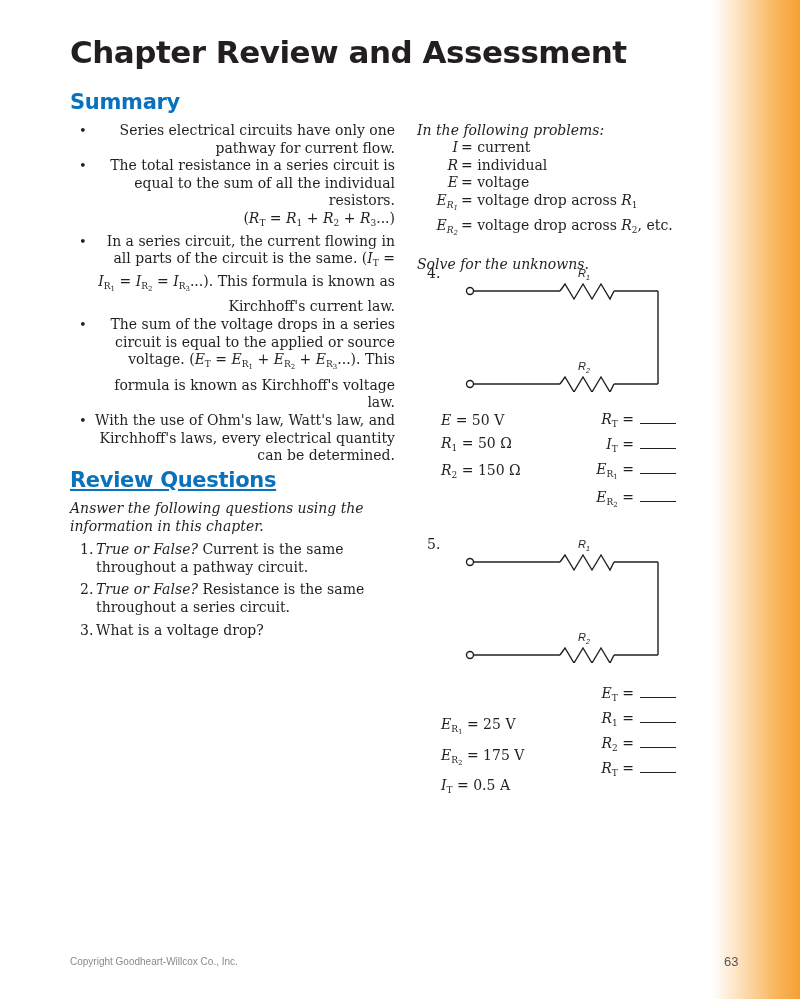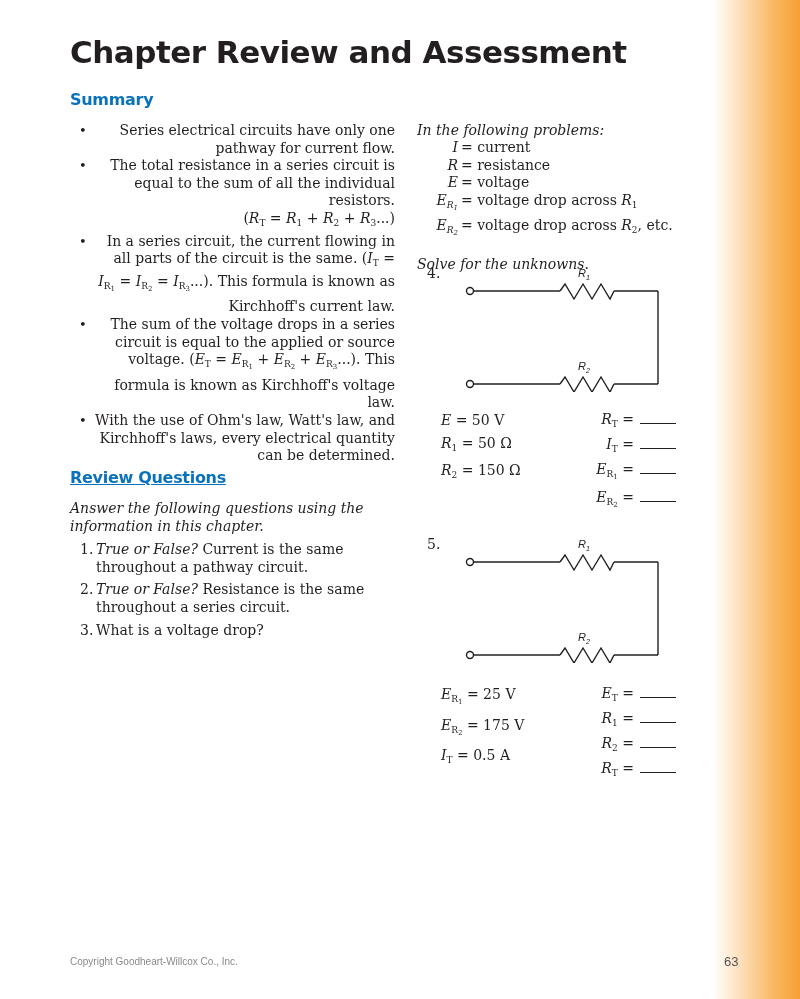--- a/index.html
+++ b/index.html
@@ -14,21 +14,21 @@
     background: linear-gradient(to right, #ffffff 0%, #fde2c0 30%, #f9b862 70%, #f6a033 100%);
   }
   .title {
     position: absolute; left: 70px; top: 34px; margin: 0;
     font-family: "DejaVu Sans", "Liberation Sans", sans-serif;
     font-weight: bold; font-size: 31px; letter-spacing: -0.5px; color: #231f20; text-align: center;
   }
   .h2 {
     position: absolute; left: 70px; margin: 0;
     font-family: "DejaVu Sans", "Liberation Sans", sans-serif;
-    font-weight: bold; font-size: 16px; color: #0a72bc; letter-spacing: -0.3px;
+    font-weight: bold; font-size: 21px; color: #0a72bc; letter-spacing: -0.3px;
   }
   .col-left { position: absolute; left: 70px; width: 325px; font-size: 14px; line-height: 17.6px; }
   ul.bullets { list-style: none; margin: 0; padding: 0; text-align: right; }
   ul.bullets li { position: relative; padding-left: 25px; margin: 0; }
   ul.bullets li::before {
     content: "•"; position: absolute; left: 9px; top: 0; font-size: 13px;
   }
   .sub { font-size: 9px; vertical-align: -3px; }
   .sub2 { font-size: 7px; vertical-align: -2px; }
   .intro { font-style: italic; margin: 0 0 6px 0; }
@@ -89,21 +89,21 @@
 
 <div class="col-right" style="top:122px;">
   <p class="intro" style="margin:0;">In the following problems:</p>
   <div class="defs">
     <div class="row">
         <span class="lhs" style="width:41px;">I</span>
         <span>= current</span>
       </div>
     <div class="row">
         <span class="lhs" style="width:41px;">R</span>
-        <span>= resistance</span>
+        <span>= individual</span>
       </div>
     <div class="row">
         <span class="lhs" style="width:41px;">E</span>
         <span>= voltage</span>
       </div>
     <div class="row">
         <span class="lhs" style="width:41px;">E<span class="sub">R<span class="sub2">1</span></span></span>
         <span>= voltage drop across <span class="i">R</span><span class="sub">1</span></span>
       </div>
     <div class="row">
@@ -157,21 +157,21 @@
     <line x1="13.5" y1="122" x2="100" y2="122"></line>
     <polyline points="100,122 105,115 114,130 123,115 132,130 141,115 150,130 154,122"></polyline>
     <line x1="154" y1="122" x2="198" y2="122"></line>
   </g>
   <text x="118" y="15" font-family="Liberation Sans, sans-serif" font-style="italic" font-size="11" fill="#231f20">R</text>
   <text x="126" y="18" font-family="Liberation Sans, sans-serif" font-style="italic" font-size="7" fill="#231f20">1</text>
   <text x="118" y="108" font-family="Liberation Sans, sans-serif" font-style="italic" font-size="11" fill="#231f20">R</text>
   <text x="126" y="111" font-family="Liberation Sans, sans-serif" font-style="italic" font-size="7" fill="#231f20">2</text>
 </svg>
 
-<div class="given" style="left:441px; top:683px;">
+<div class="given" style="left:441px; top:713px;">
   <div><span class="i">E</span><span class="sub">R<span class="sub2">1</span></span> = 25 V</div>
   <div><span class="i">E</span><span class="sub">R<span class="sub2">2</span></span> = 175 V</div>
   <div><span class="i">I</span><span class="sub">T</span> = 0.5 A</div>
 </div>
 <div class="unknowns" style="right:124px; top:683px;">
   <div><span class="i">E</span><span class="sub">T</span> =<span class="blank"></span></div>
   <div><span class="i">R</span><span class="sub">1</span> =<span class="blank"></span></div>
   <div><span class="i">R</span><span class="sub">2</span> =<span class="blank"></span></div>
   <div><span class="i">R</span><span class="sub">T</span> =<span class="blank"></span></div>
 </div>

